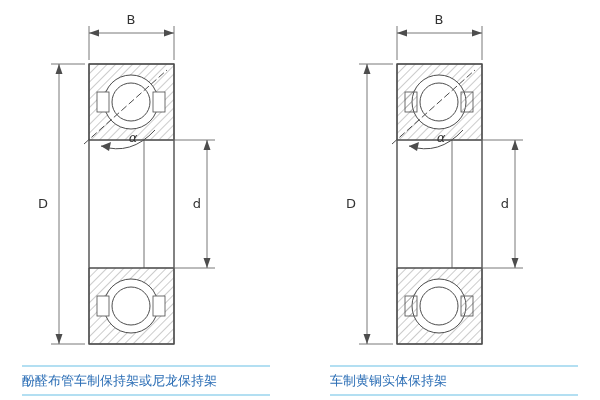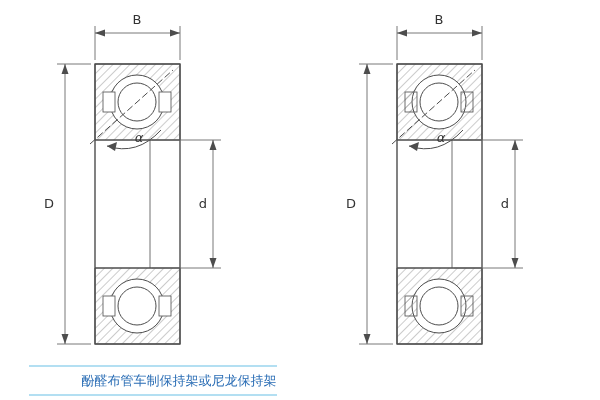--- a/index.html
+++ b/index.html
@@ -7,21 +7,21 @@
     width: 600px; height: 400px; background: #ffffff; box-sizing: border-box;
     display: flex; justify-content: center; gap: 60px; padding-top: 6px;
     font-family: "DejaVu Sans", sans-serif;
   }
   .figure {
     display: flex; flex-direction: column; align-items: center;
     justify-content: space-between; height: 390px;
   }
   .diagram { display: block; }
   .caption {
-    width: 248px; text-align: right; color: #2a6db5; font-size: 13px;
+    width: 248px; text-align: left; color: #2a6db5; font-size: 13px;
     padding: 5px 0 4px 0;
     border-top: 2px solid #b3dff2; border-bottom: 2px solid #b3dff2;
     font-family: "DejaVu Sans", sans-serif;
     white-space: nowrap;
   }
   svg text { font-family: "DejaVu Sans", sans-serif; }
 </style>
 </head>
 <body>
 
@@ -127,15 +127,16 @@
         <polygon points="178,134 174.5,144 181.5,144"></polygon>
           <polygon points="178,262 174.5,252 181.5,252"></polygon>
       </g>
       <g fill="#333333" font-size="13">
         <text x="102" y="18" text-anchor="middle">B</text>
         <text x="14" y="202" text-anchor="middle">D</text>
         <text x="168" y="202" text-anchor="middle">d</text>
         <text x="104" y="136" text-anchor="middle" font-style="italic">α</text>
       </g>
     </svg>
+    <div class="caption">车制黄铜实体保持架</div>
   </div>
 
 </div>
 
 </body></html>

